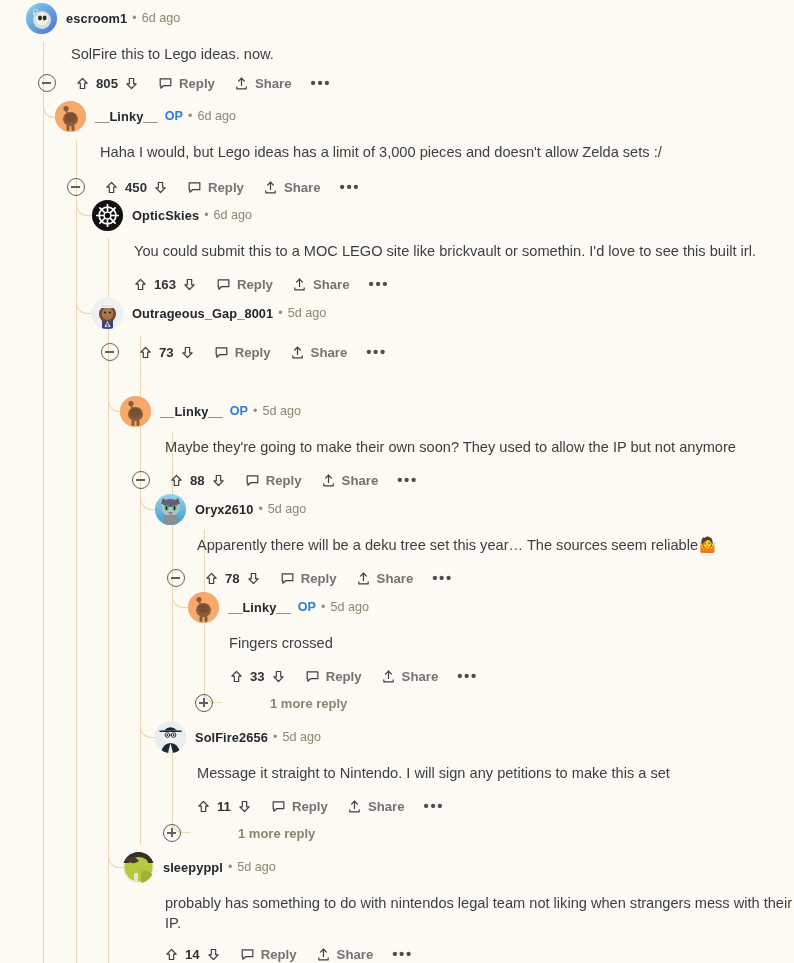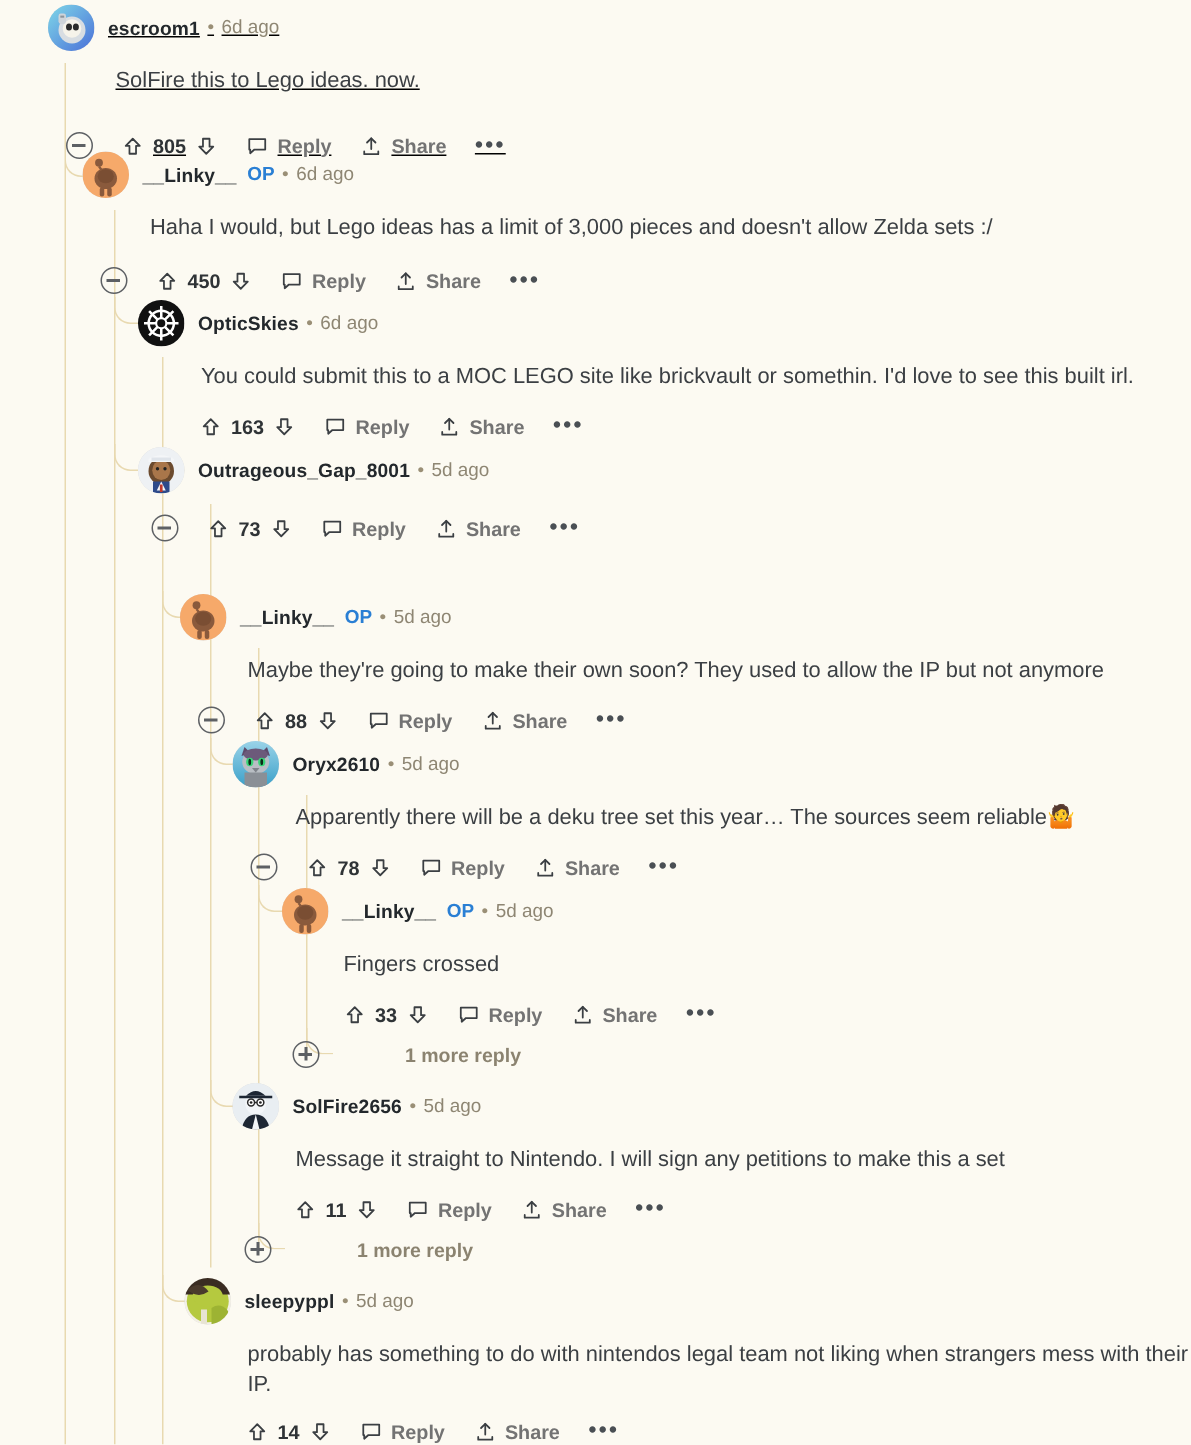--- a/index.html
+++ b/index.html
@@ -101,21 +101,21 @@
   <div class="elbow" style="left:76px;  top:198px; height:18px;"></div>
   <div class="elbow" style="left:76px;  top:296px; height:18px;"></div>
   <div class="elbow" style="left:108px; top:394px; height:18px;"></div>
   <div class="elbow" style="left:140px; top:492px; height:18px;"></div>
   <div class="elbow" style="left:172px; top:590px; height:18px;"></div>
   <div class="elbow" style="left:204px; top:685px; height:18px;"></div>
   <div class="elbow" style="left:140px; top:720px; height:18px;"></div>
   <div class="elbow" style="left:172px; top:815px; height:18px;"></div>
   <div class="elbow" style="left:108px; top:850px; height:18px;"></div>
 
-  <div class="comment" style="left:32px; top:2px;text-decoration:underline;">
+  <div class="comment" style="left:26px; top:2px;">
     <div class="chead">
       <div class="avatar">
         <svg viewBox="0 0 31 31" width="31" height="31">
           <defs>
               <linearGradient id="g1" x1="0" y1="0" x2="1" y2="1">
             <stop offset="0" stop-color="#7fd8e8"></stop>
                 <stop offset="1" stop-color="#4a6fd8"></stop>
           </linearGradient>
             </defs>
           <rect width="31" height="31" fill="url(#g1)"></rect>
@@ -125,21 +125,21 @@
           <ellipse cx="18.6" cy="15" rx="2" ry="2.4" fill="#2b2b2b"></ellipse>
           <rect x="7" y="6" width="5" height="7" rx="1.6" fill="#cfd4d9"></rect>
           <rect x="8.2" y="7.4" width="2.6" height="1.4" fill="#8c949c"></rect>
         </svg>
       </div>
       <span class="uname">escroom1</span>
       <span class="dot">•</span>
       <span class="ago">6d ago</span>
     </div>
     <div class="cbody" style="margin-left:45px; margin-top:10px;">SolFire this to Lego ideas. now.</div>
-    <div class="actions" style="margin-left:12px; margin-top:20px;">
+    <div class="actions" style="margin-left:12px; margin-top:6px;">
       <div class="circ"></div>
       <span class="gap"></span>
       <span>
         <svg width="15" height="15" viewBox="0 0 24 24" fill="none" stroke="#3b3f43" stroke-width="1.9" stroke-linejoin="round" stroke-linecap="round">
             <path d="M12 4 L4.5 11.5 H8.5 V20 H15.5 V11.5 H19.5 Z"></path>
           </svg>
       </span>
       <span class="votes">805</span>
       <span>
         <svg width="15" height="15" viewBox="0 0 24 24" fill="none" stroke="#3b3f43" stroke-width="1.9" stroke-linejoin="round" stroke-linecap="round">

